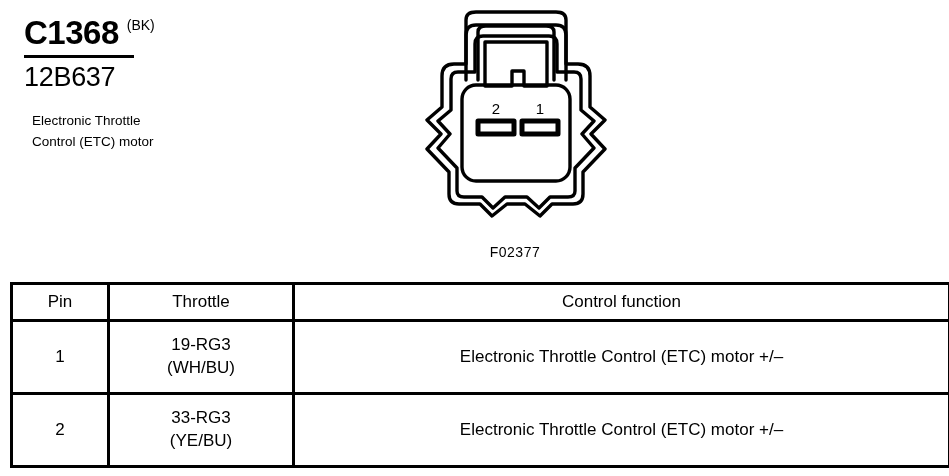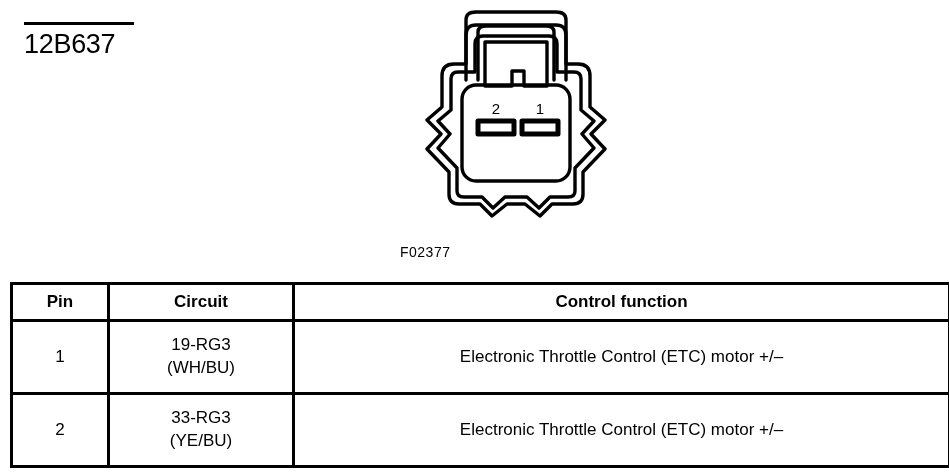--- a/index.html
+++ b/index.html
@@ -79,21 +79,21 @@
   .pin-num {
     font-family: "Liberation Sans", sans-serif;
     font-size: 15px;
     fill: #000000;
   }
   .fig-code {
     position: absolute;
     left: 0;
     top: 242px;
     width: 230px;
-    text-align: left;
+    text-align: center;
     font-size: 14px;
     letter-spacing: 0.5px;
   }
 
   
   .pin-table {
     position: absolute;
     left: 10px;
     top: 282px;
     width: 929px;
@@ -103,40 +103,48 @@
   .pin-table td, .pin-table th {
     border: 3px solid #000000;
     text-align: center;
     vertical-align: middle;
     font-size: 17px;
     font-weight: normal;
     padding: 0;
     background: #ffffff;
   }
   .pin-table th {
-    font-weight: bold;
+    font-weight: normal;
     font-size: 17px;
     height: 34px;
   }
   .col-pin   { width: 94px; }
   .col-circ  { width: 182px; }
   .col-func  { width: 653px; }
   .body-row td { height: 70px; }
   .circ-cell .line1 { display: block; line-height: 1.35; }
   .circ-cell .line2 { display: block; line-height: 1.35; text-align: center; }
   .func-cell { text-align: center; margin-top: 31px; }
 </style>
 </head>
 <body>
 
 <div id="page">
 
   <div class="header-block">
+    <div class="conn-id-row">
+      <span class="conn-id">C1368</span>
+      <span class="conn-color">(BK)</span>
+    </div>
     <div class="id-rule"></div>
     <div class="part-no">12B637</div>
+    <div class="conn-desc">
+      <div>Electronic Throttle</div>
+      <div>Control (ETC) motor</div>
+    </div>
   </div>
 
   <div class="connector-wrap">
     <svg width="230" height="240" viewBox="0 0 230 240">
       <g fill="none" stroke="#000000" stroke-width="3.4" stroke-linejoin="round" stroke-linecap="round">
 
         <path d="M 66,33
                  Q 66,23 76,23
                  L 156,23
                  Q 166,23 166,33
@@ -234,21 +242,21 @@
       <text class="pin-num" x="140" y="112" text-anchor="middle">1</text>
     </svg>
 
     <div class="fig-code">F02377</div>
   </div>
 
   <table class="pin-table">
     <thead>
       <tr>
         <th class="col-pin">Pin</th>
-        <th class="col-circ">Circuit</th>
+        <th class="col-circ">Throttle</th>
         <th class="col-func">Control function</th>
       </tr>
     </thead>
     <tbody>
       <tr class="body-row">
         <td>1</td>
         <td class="circ-cell">
           <span class="line1">19-RG3</span>
           <span class="line2">(WH/BU)</span>
         </td>

